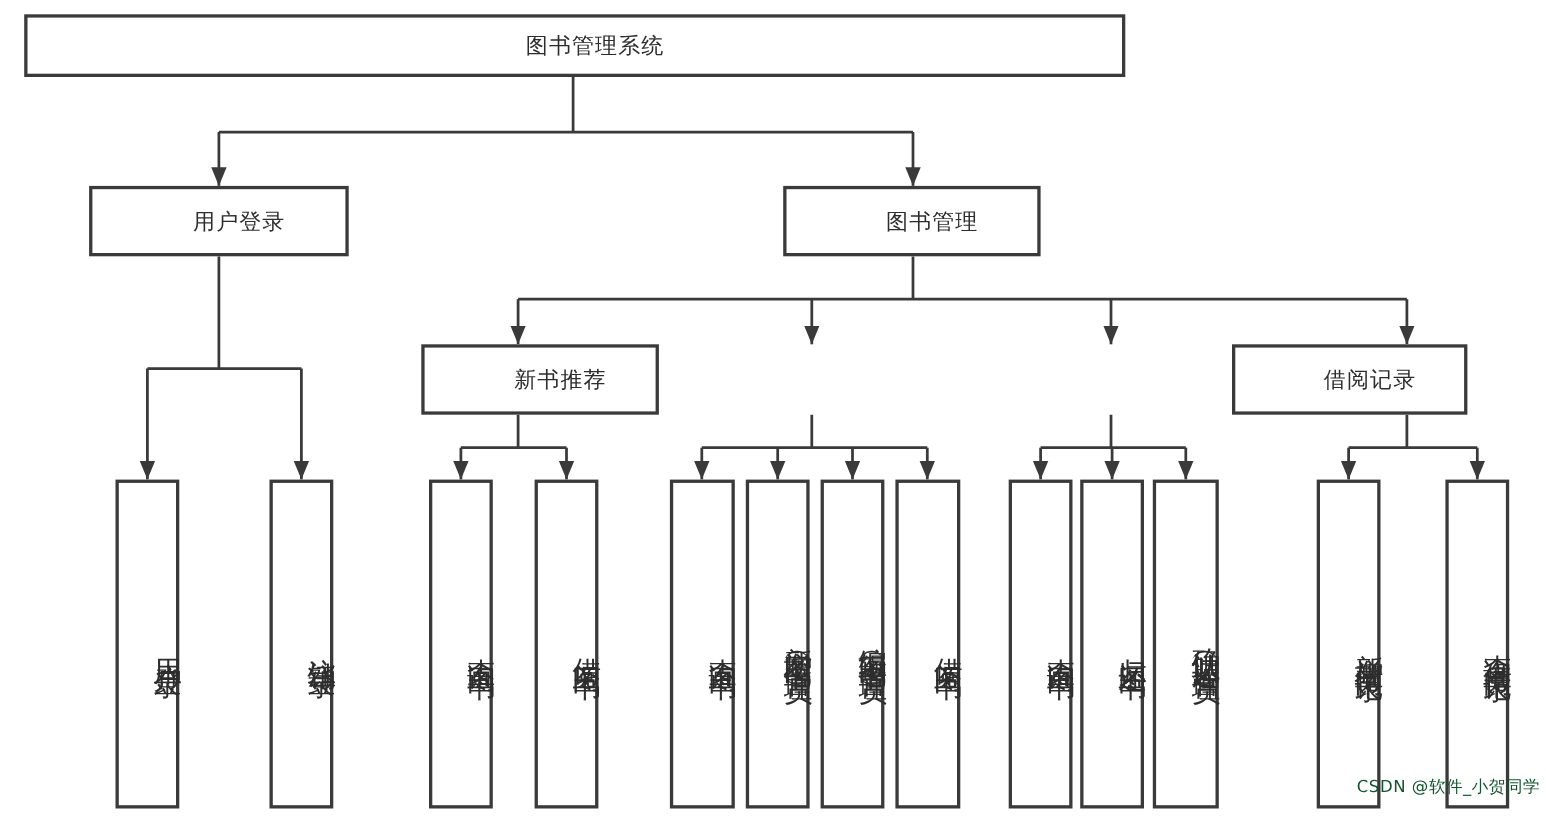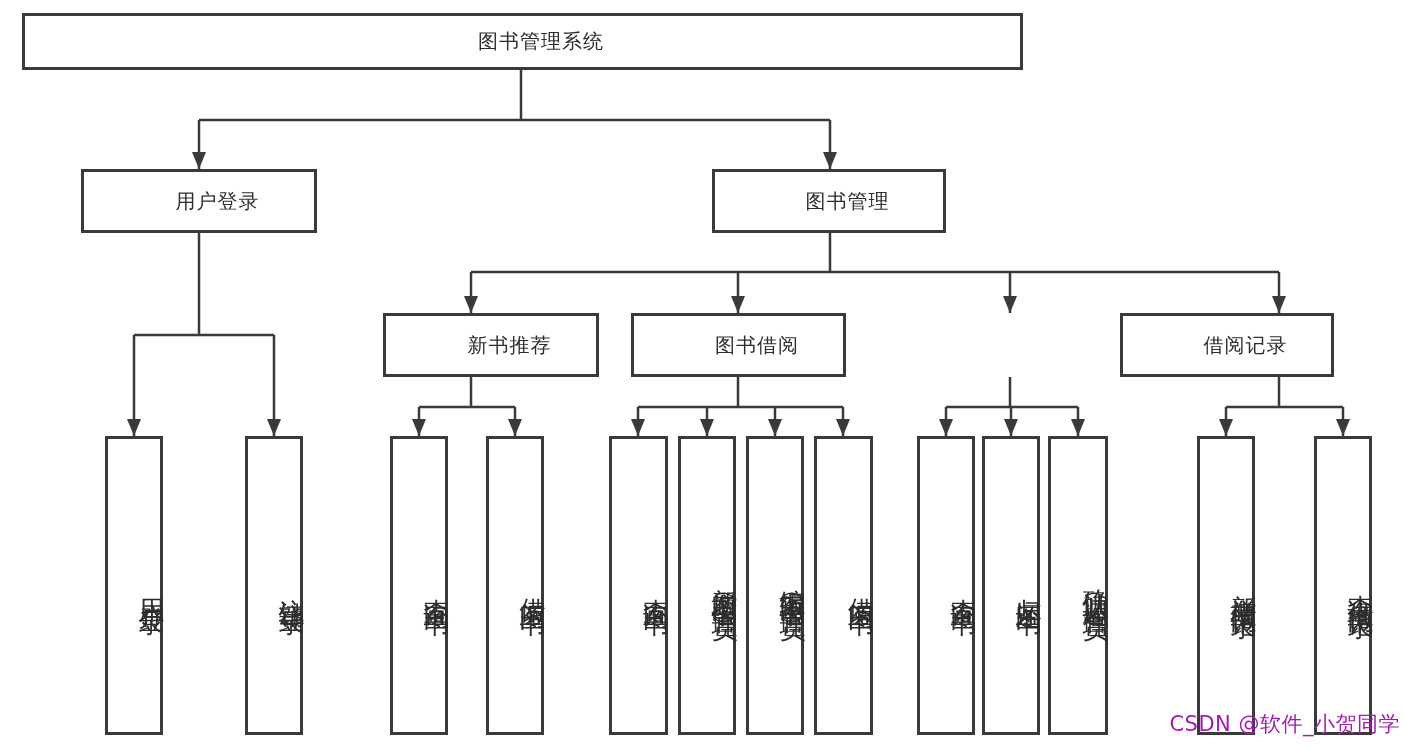--- a/index.html
+++ b/index.html
@@ -32,24 +32,24 @@
   .hbox { font-size: 20px; letter-spacing: 1px; }
   .vbox .vlabel {
     writing-mode: vertical-rl;
     text-orientation: mixed;
     font-size: 26px;
     letter-spacing: 4px;
   }
   .wm {
     position: absolute;
     right: 5px;
-    bottom: 9px;
-    font-size: 21px;
+    bottom: 22px;
+    font-size: 15px;
     letter-spacing: 0.5px;
-    color: #a21caf;
+    color: #14532d;
     z-index: 6;
     white-space: nowrap;
   }
 </style>
 </head>
 <body>
 
 <div class="stage">
 
   <svg class="lines" viewBox="0 0 1405 747" xmlns="http://www.w3.org/2000/svg">
@@ -102,23 +102,20 @@
   <div class="box hbox" style="left:81px;top:169px;width:236px;height:64px">
     <span>用户登录</span>
   </div>
   <div class="box hbox" style="left:712px;top:169px;width:234px;height:64px">
     <span>图书管理</span>
   </div>
 
   <div class="box hbox" style="left:383px;top:313px;width:216px;height:64px">
     <span>新书推荐</span>
   </div>
-  <div class="box hbox" style="left:631px;top:313px;width:215px;height:64px">
-    <span>图书借阅</span>
-  </div>
   <div class="box hbox" style="left:1120px;top:313px;width:214px;height:64px">
     <span>借阅记录</span>
   </div>
 
   <div class="box vbox" style="left:105px;top:436px;width:58px;height:299px">
     <span class="vlabel">用户登录</span>
   </div>
   <div class="box vbox" style="left:245px;top:436px;width:58px;height:299px">
     <span class="vlabel">注销登录</span>
   </div>

